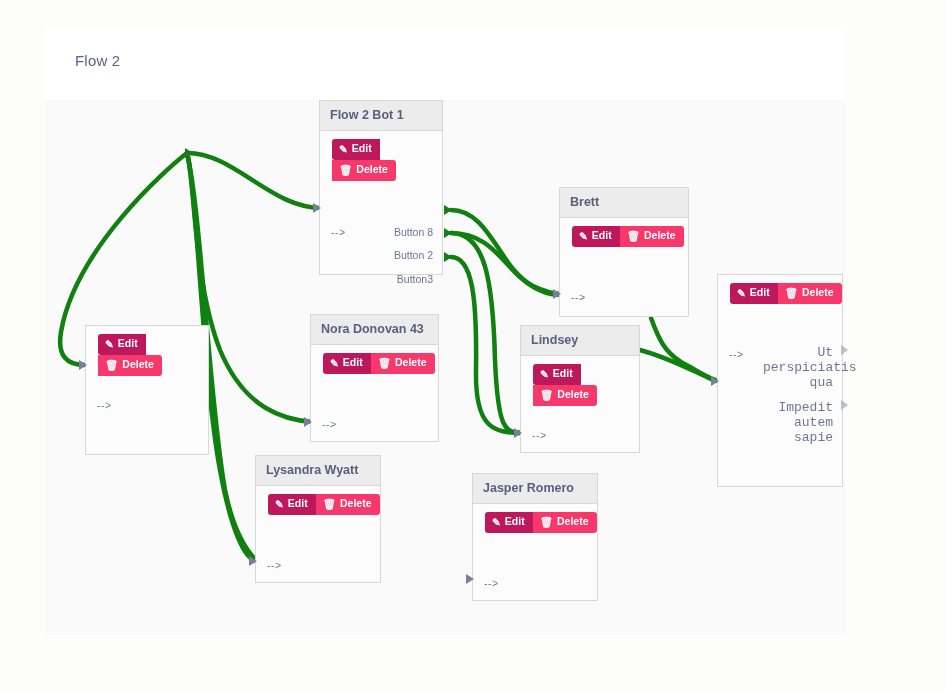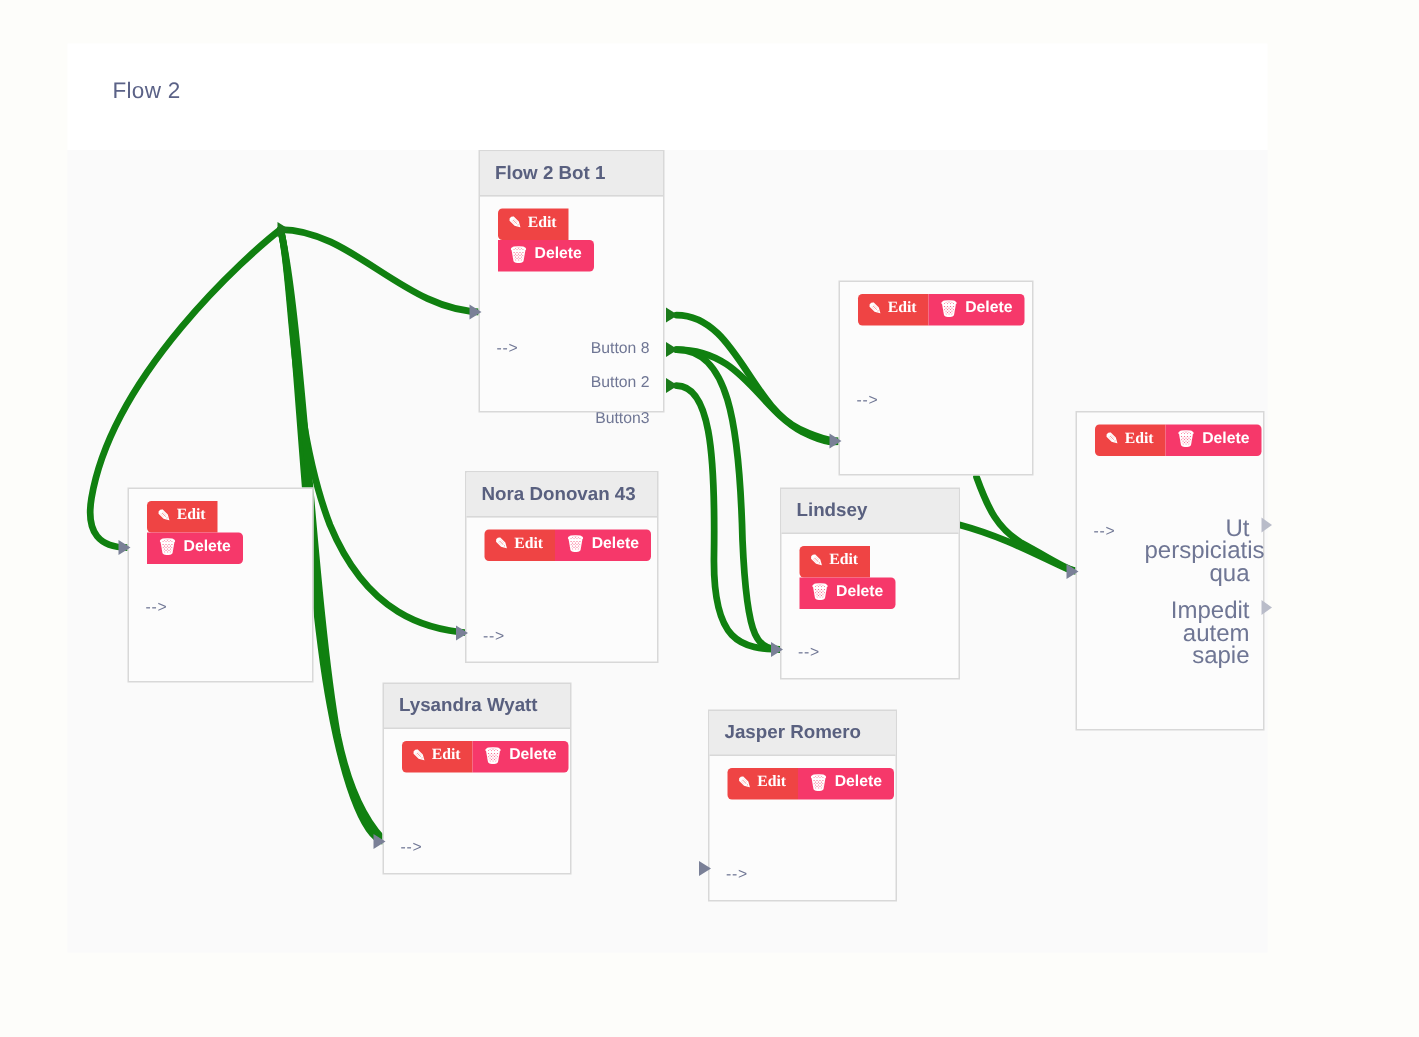--- a/index.html
+++ b/index.html
@@ -39,36 +39,36 @@
     font-size:12.5px;font-weight:bold;color:#59607f;
     white-space:nowrap;overflow:hidden;
   }
   .node-body{position:relative;padding:8px 0 0 0;height:calc(100% - 32px);}
   .btnbar{padding:0 0 0 12px;}
   .btn{
     display:inline-block;border:none;padding:4px 8px 5px 7px;
     font-size:10.5px;font-weight:bold;color:#fff;vertical-align:top;
     line-height:11px;
   }
-  .btn-edit{background:#ef4444;border-radius:3px 0 0 3px;font-family:Liberation Serif, serif;}
+  .btn-edit{background:#be185d;border-radius:3px 0 0 3px;}
   .btn-delete{background:#f6386a;border-radius:0 3px 3px 0;}
   .bicon{display:inline-block;margin-right:4px;vertical-align:-1px;}
 
   
   .port-in{
     position:absolute;font-size:10.5px;color:#6f7694;
     letter-spacing:.5px;
   }
   .port-out{
     position:absolute;right:9px;font-size:10.5px;color:#6f7694;
     text-align:right;white-space:nowrap;
   }
   .port-out-ml{
-    position:absolute;right:9px;font-size:16px;color:#6f7694;
-    text-align:right;width:70px;line-height:15px;
+    position:absolute;right:9px;font-size:13px;color:#6f7694;
+    text-align:right;width:70px;line-height:15px;font-family:Liberation Mono, monospace;
   }
   
   .conn{
     position:absolute;width:0;height:0;
     border-top:5px solid transparent;border-bottom:5px solid transparent;
   }
   .conn-in{border-left:8px solid #7a8097;}
   .conn-out-green{border-left:8px solid #1a7a1a;}
   .conn-out-gray{border-left:7px solid #b9bcc9;}
 </style>
@@ -177,20 +177,21 @@
       <div class="node-body">
         <div class="btnbar">
           <span class="btn btn-edit"><span class="bicon">✎</span><span>Edit</span></span><span class="btn btn-delete"><span class="bicon">🗑</span><span>Delete</span></span>
         </div>
         <div class="port-in" style="left:11px;top:73px;">--&gt;</div>
       </div>
     </div>
     <div class="conn conn-in" style="left:469px;top:328px;"></div>
 
     <div class="node" style="left:514px;top:87px;width:130px;height:130px;">
+      <div class="node-header">Brett</div>
       <div class="node-body">
         <div class="btnbar">
           <span class="btn btn-edit"><span class="bicon">✎</span><span>Edit</span></span><span class="btn btn-delete"><span class="bicon">🗑</span><span>Delete</span></span>
         </div>
         <div class="port-in" style="left:11px;top:73px;">--&gt;</div>
       </div>
     </div>
     <div class="conn conn-in" style="left:508px;top:189px;"></div>
 
     <div class="node" style="left:672px;top:174px;width:126px;height:213px;">

